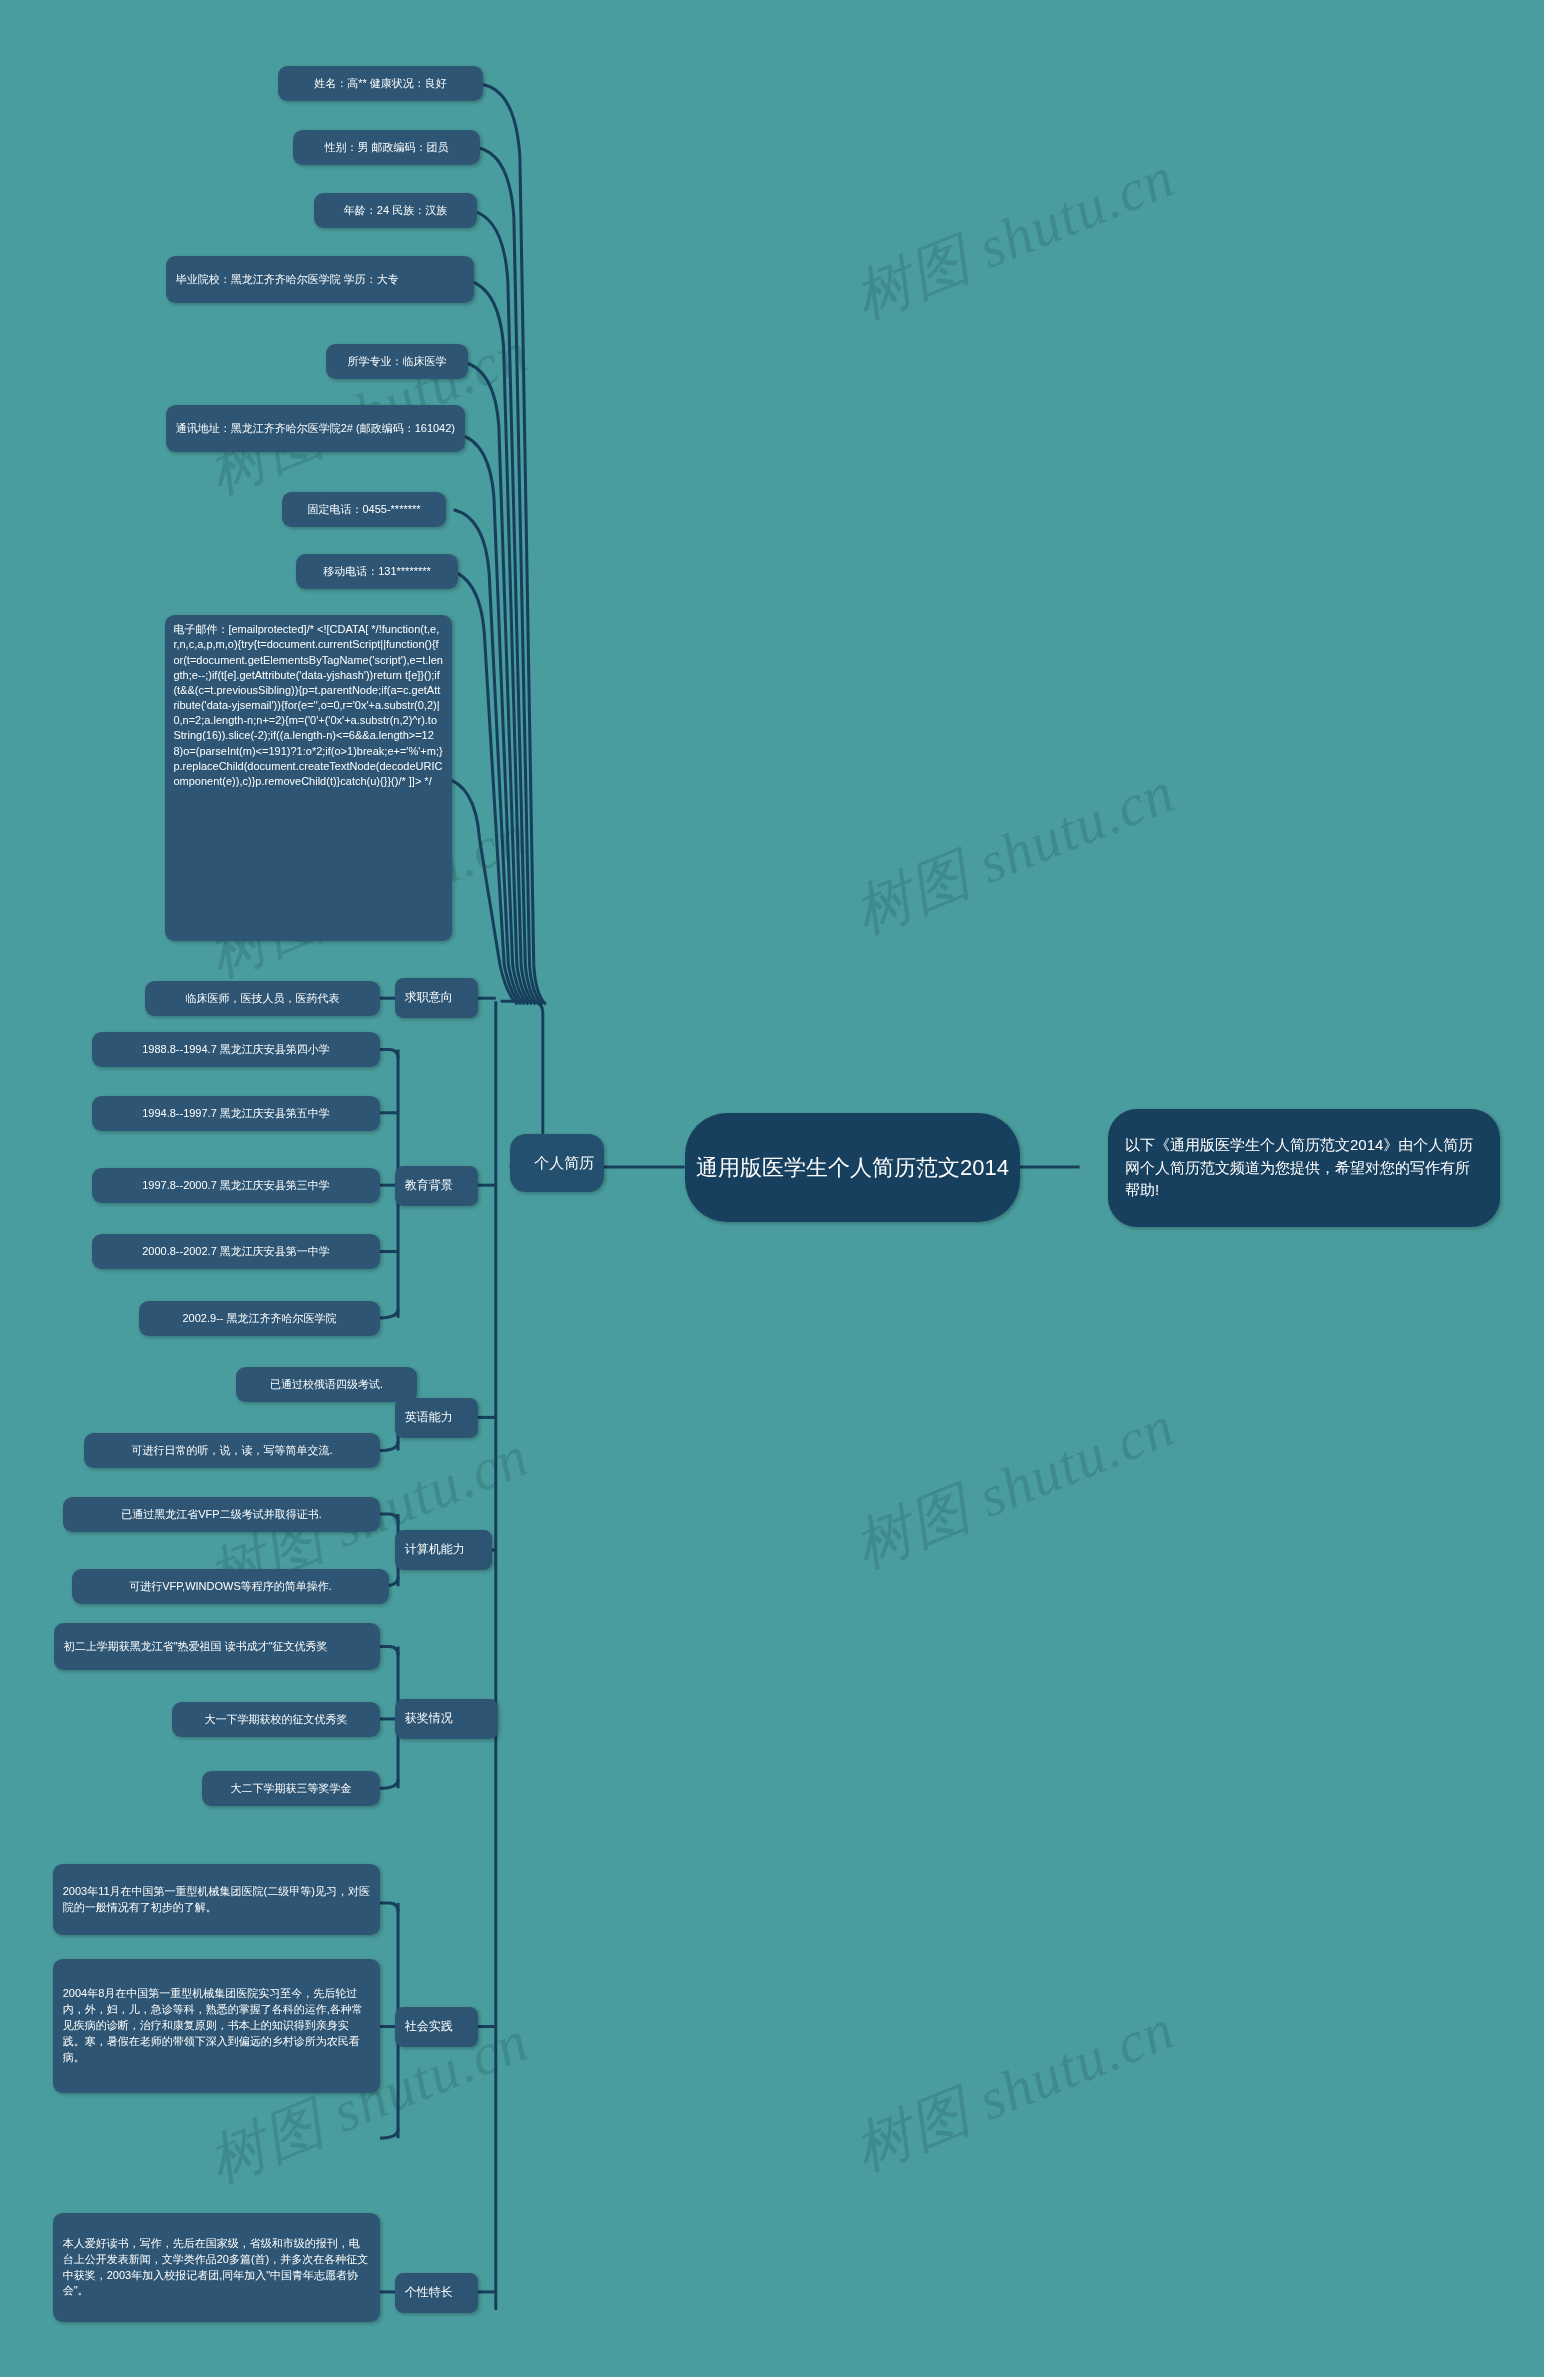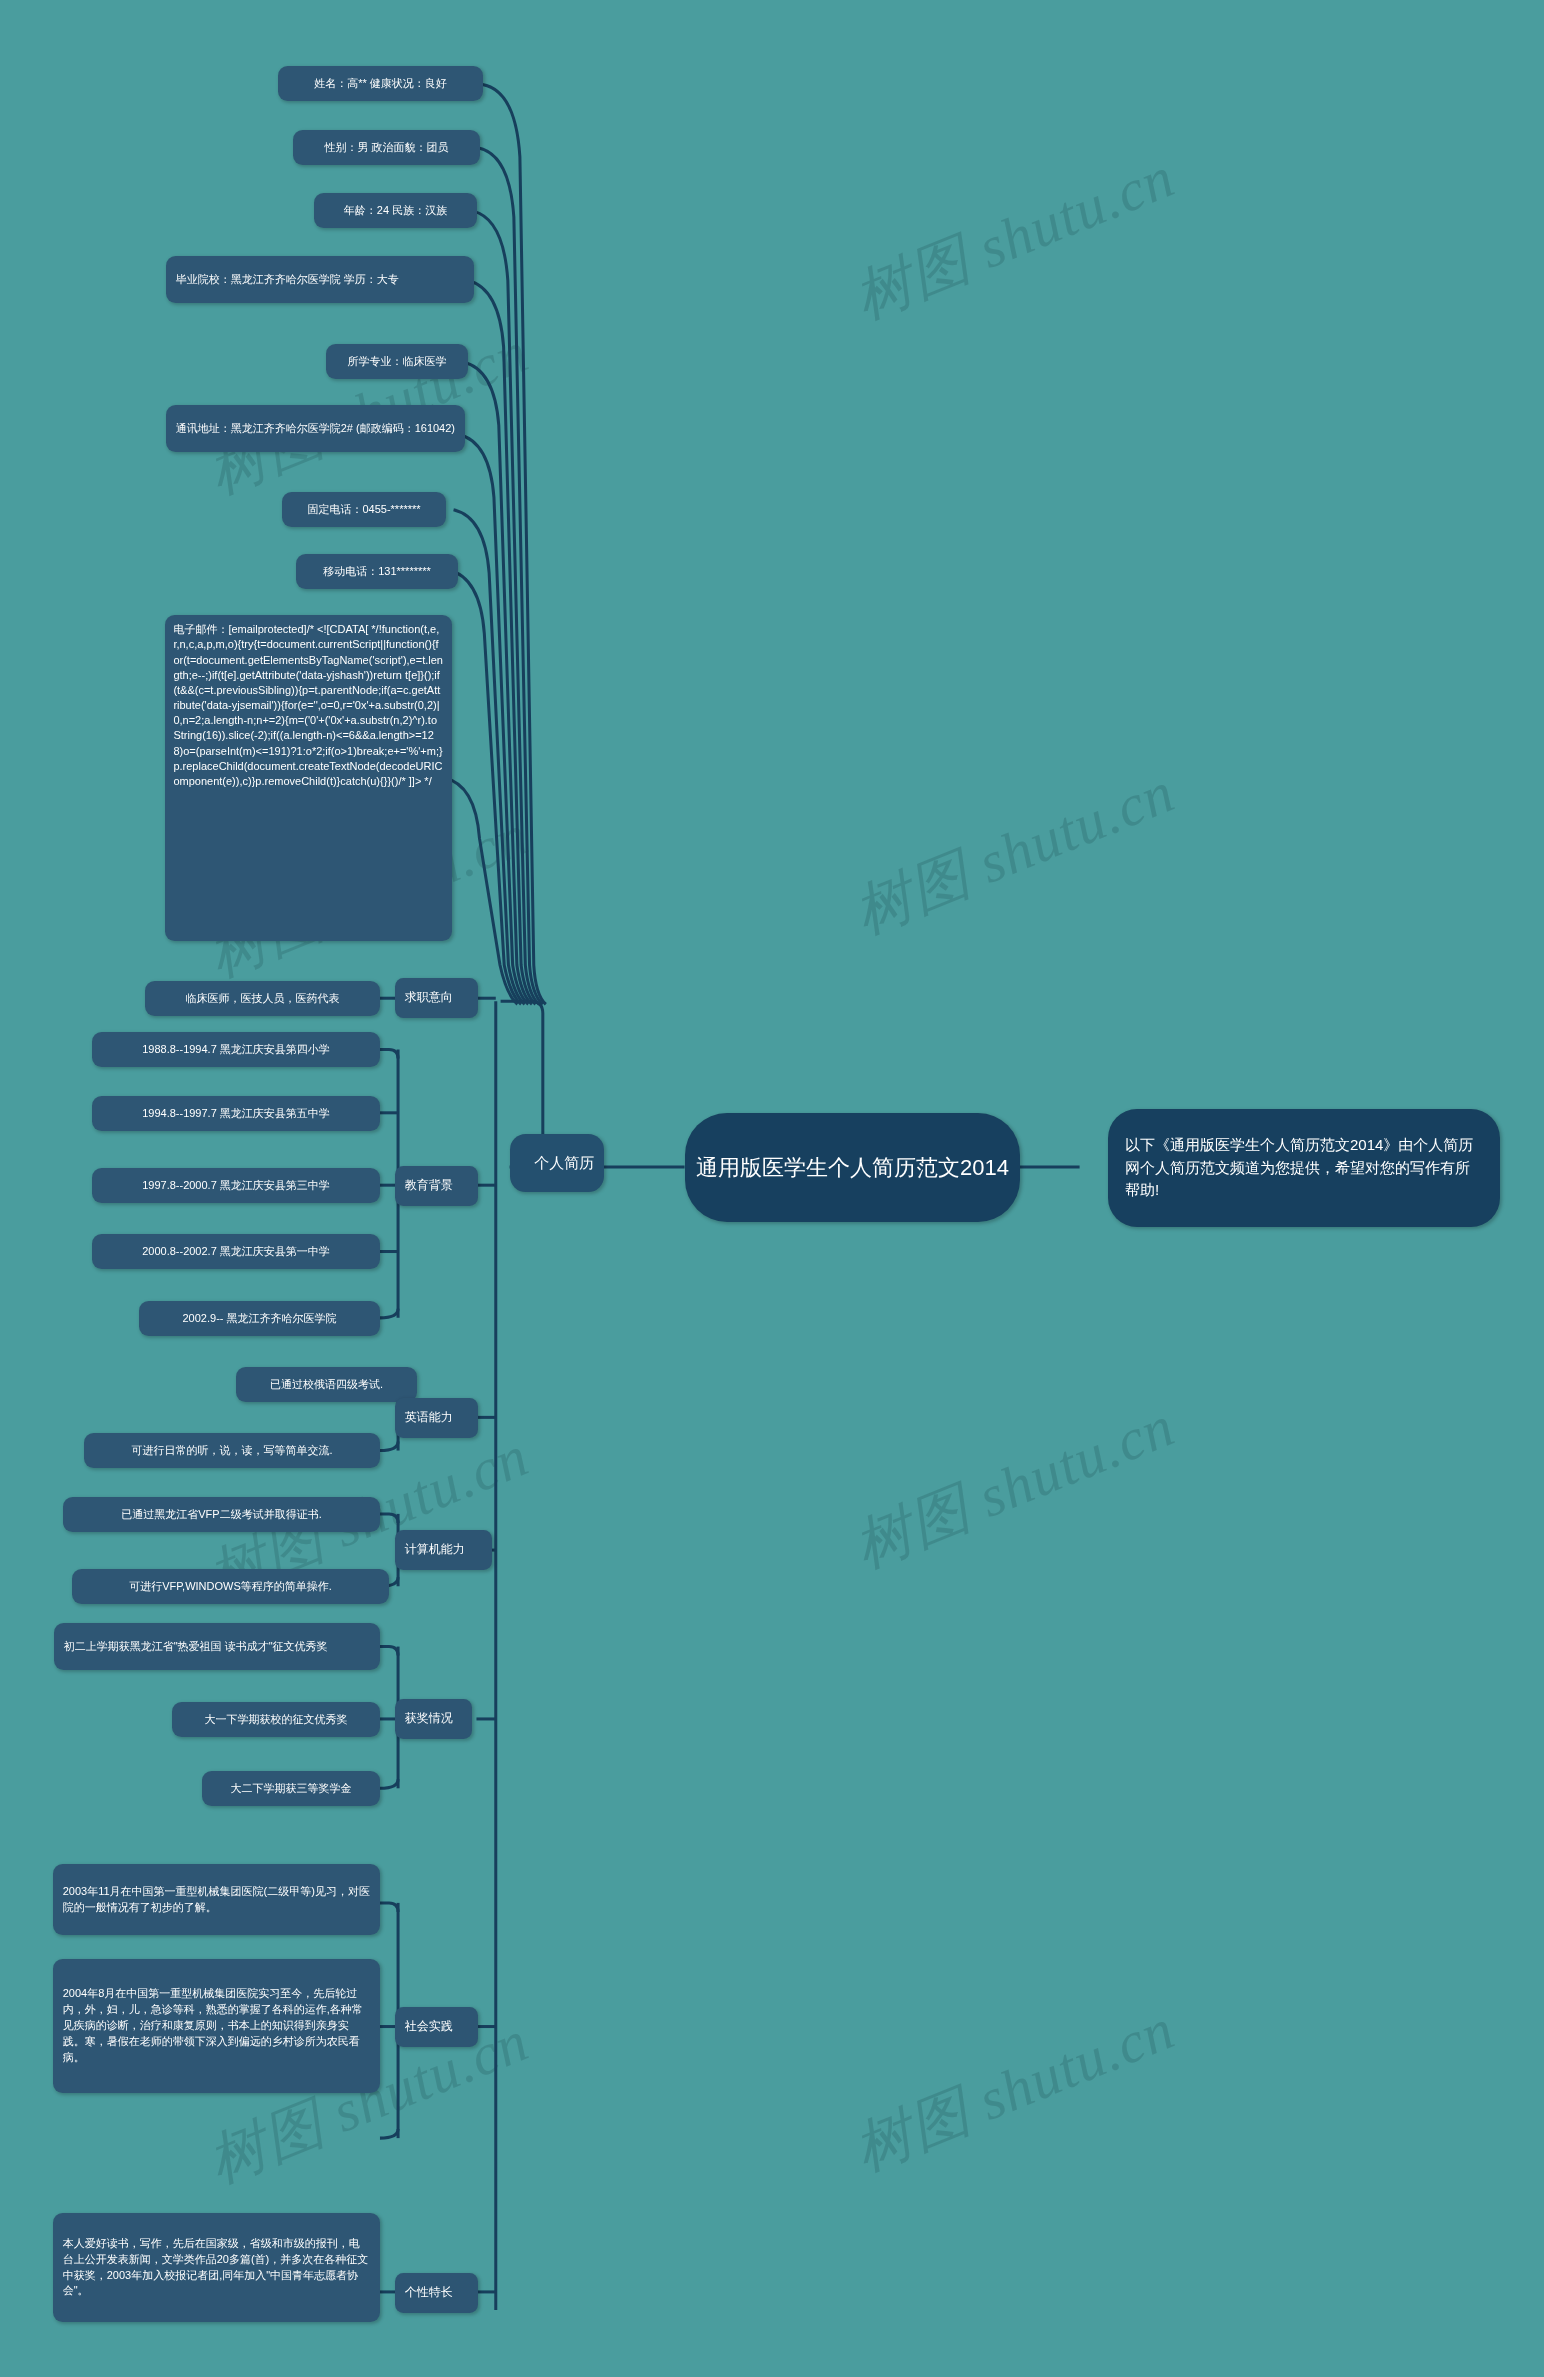--- a/index.html
+++ b/index.html
@@ -175,21 +175,21 @@
       <path d="M630 3545 Q660 3545 660 3530"></path>
 
       <path d="M655 3800 H630"></path>
     </g>
   </svg>
 
   <div class="node lvl-leaf center-align" style="left:278px;top:66px;width:205px;height:35px;">
     <span>姓名：高** 健康状况：良好</span>
   </div>
   <div class="node lvl-leaf center-align" style="left:293px;top:130px;width:187px;height:35px;">
-    <span>性别：男 政治面貌：团员</span>
+    <span>性别：男 邮政编码：团员</span>
   </div>
   <div class="node lvl-leaf center-align" style="left:314px;top:193px;width:163px;height:35px;">
     <span>年龄：24 民族：汉族</span>
   </div>
   <div class="node lvl-leaf" style="left:166px;top:256px;width:308px;height:47px;">
     <span>毕业院校：黑龙江齐齐哈尔医学院 学历：大专</span>
   </div>
   <div class="node lvl-leaf center-align" style="left:326px;top:344px;width:142px;height:35px;">
     <span>所学专业：临床医学</span>
   </div>
@@ -254,21 +254,21 @@
 
   <div class="node lvl-leaf" style="left:54px;top:1623px;width:326px;height:47px;">
     <span>初二上学期获黑龙江省"热爱祖国 读书成才"征文优秀奖</span>
   </div>
   <div class="node lvl-leaf center-align" style="left:172px;top:1702px;width:208px;height:35px;">
     <span>大一下学期获校的征文优秀奖</span>
   </div>
   <div class="node lvl-leaf center-align" style="left:202px;top:1771px;width:178px;height:35px;">
     <span>大二下学期获三等奖学金</span>
   </div>
-  <div class="node lvl-branch" style="left:395px;top:1699px;width:77px;height:40px;">
+  <div class="node lvl-branch" style="left:395px;top:1699px;width:103px;height:40px;">
     <span>获奖情况</span>
   </div>
 
   <div class="node lvl-leaf" style="left:53px;top:1864px;width:327px;height:71px;">
     <span>2003年11月在中国第一重型机械集团医院(二级甲等)见习，对医院的一般情况有了初步的了解。</span>
   </div>
   <div class="node lvl-leaf" style="left:53px;top:1959px;width:327px;height:134px;">
     <span>2004年8月在中国第一重型机械集团医院实习至今，先后轮过内，外，妇，儿，急诊等科，熟悉的掌握了各科的运作,各种常见疾病的诊断，治疗和康复原则，书本上的知识得到亲身实践。寒，暑假在老师的带领下深入到偏远的乡村诊所为农民看病。</span>
   </div>
   <div class="node lvl-branch" style="left:395px;top:2007px;width:83px;height:40px;">

